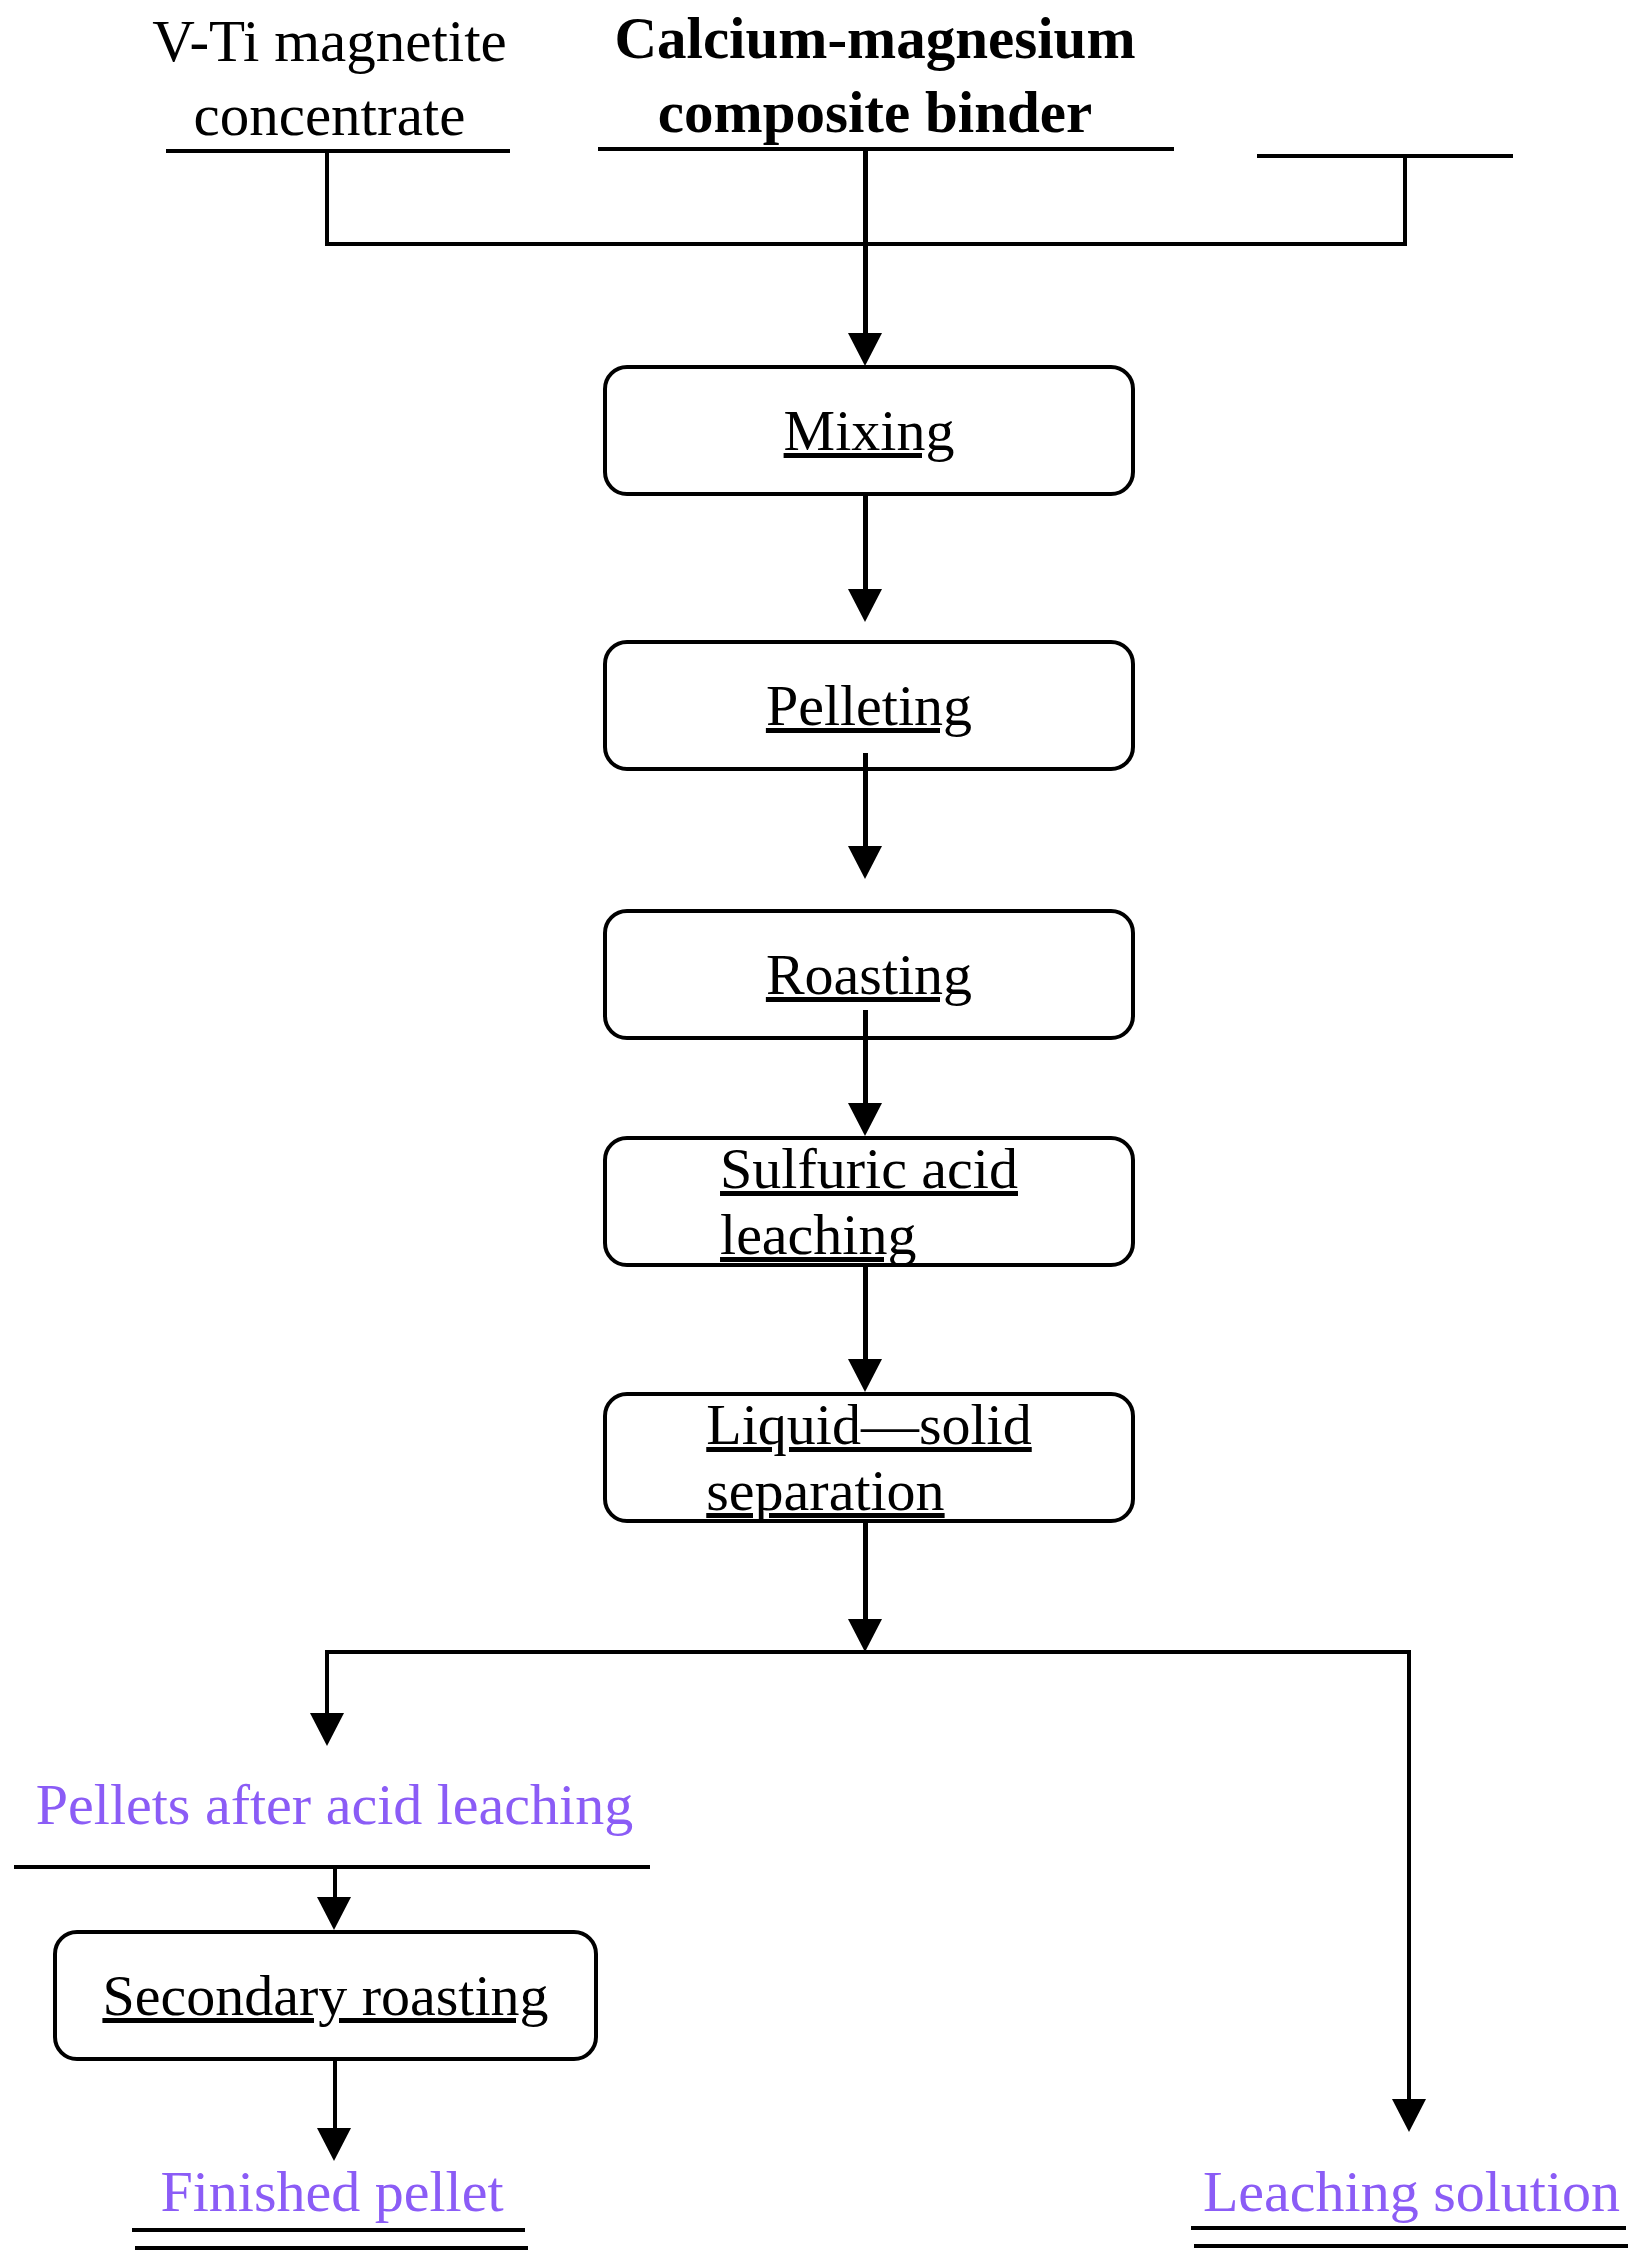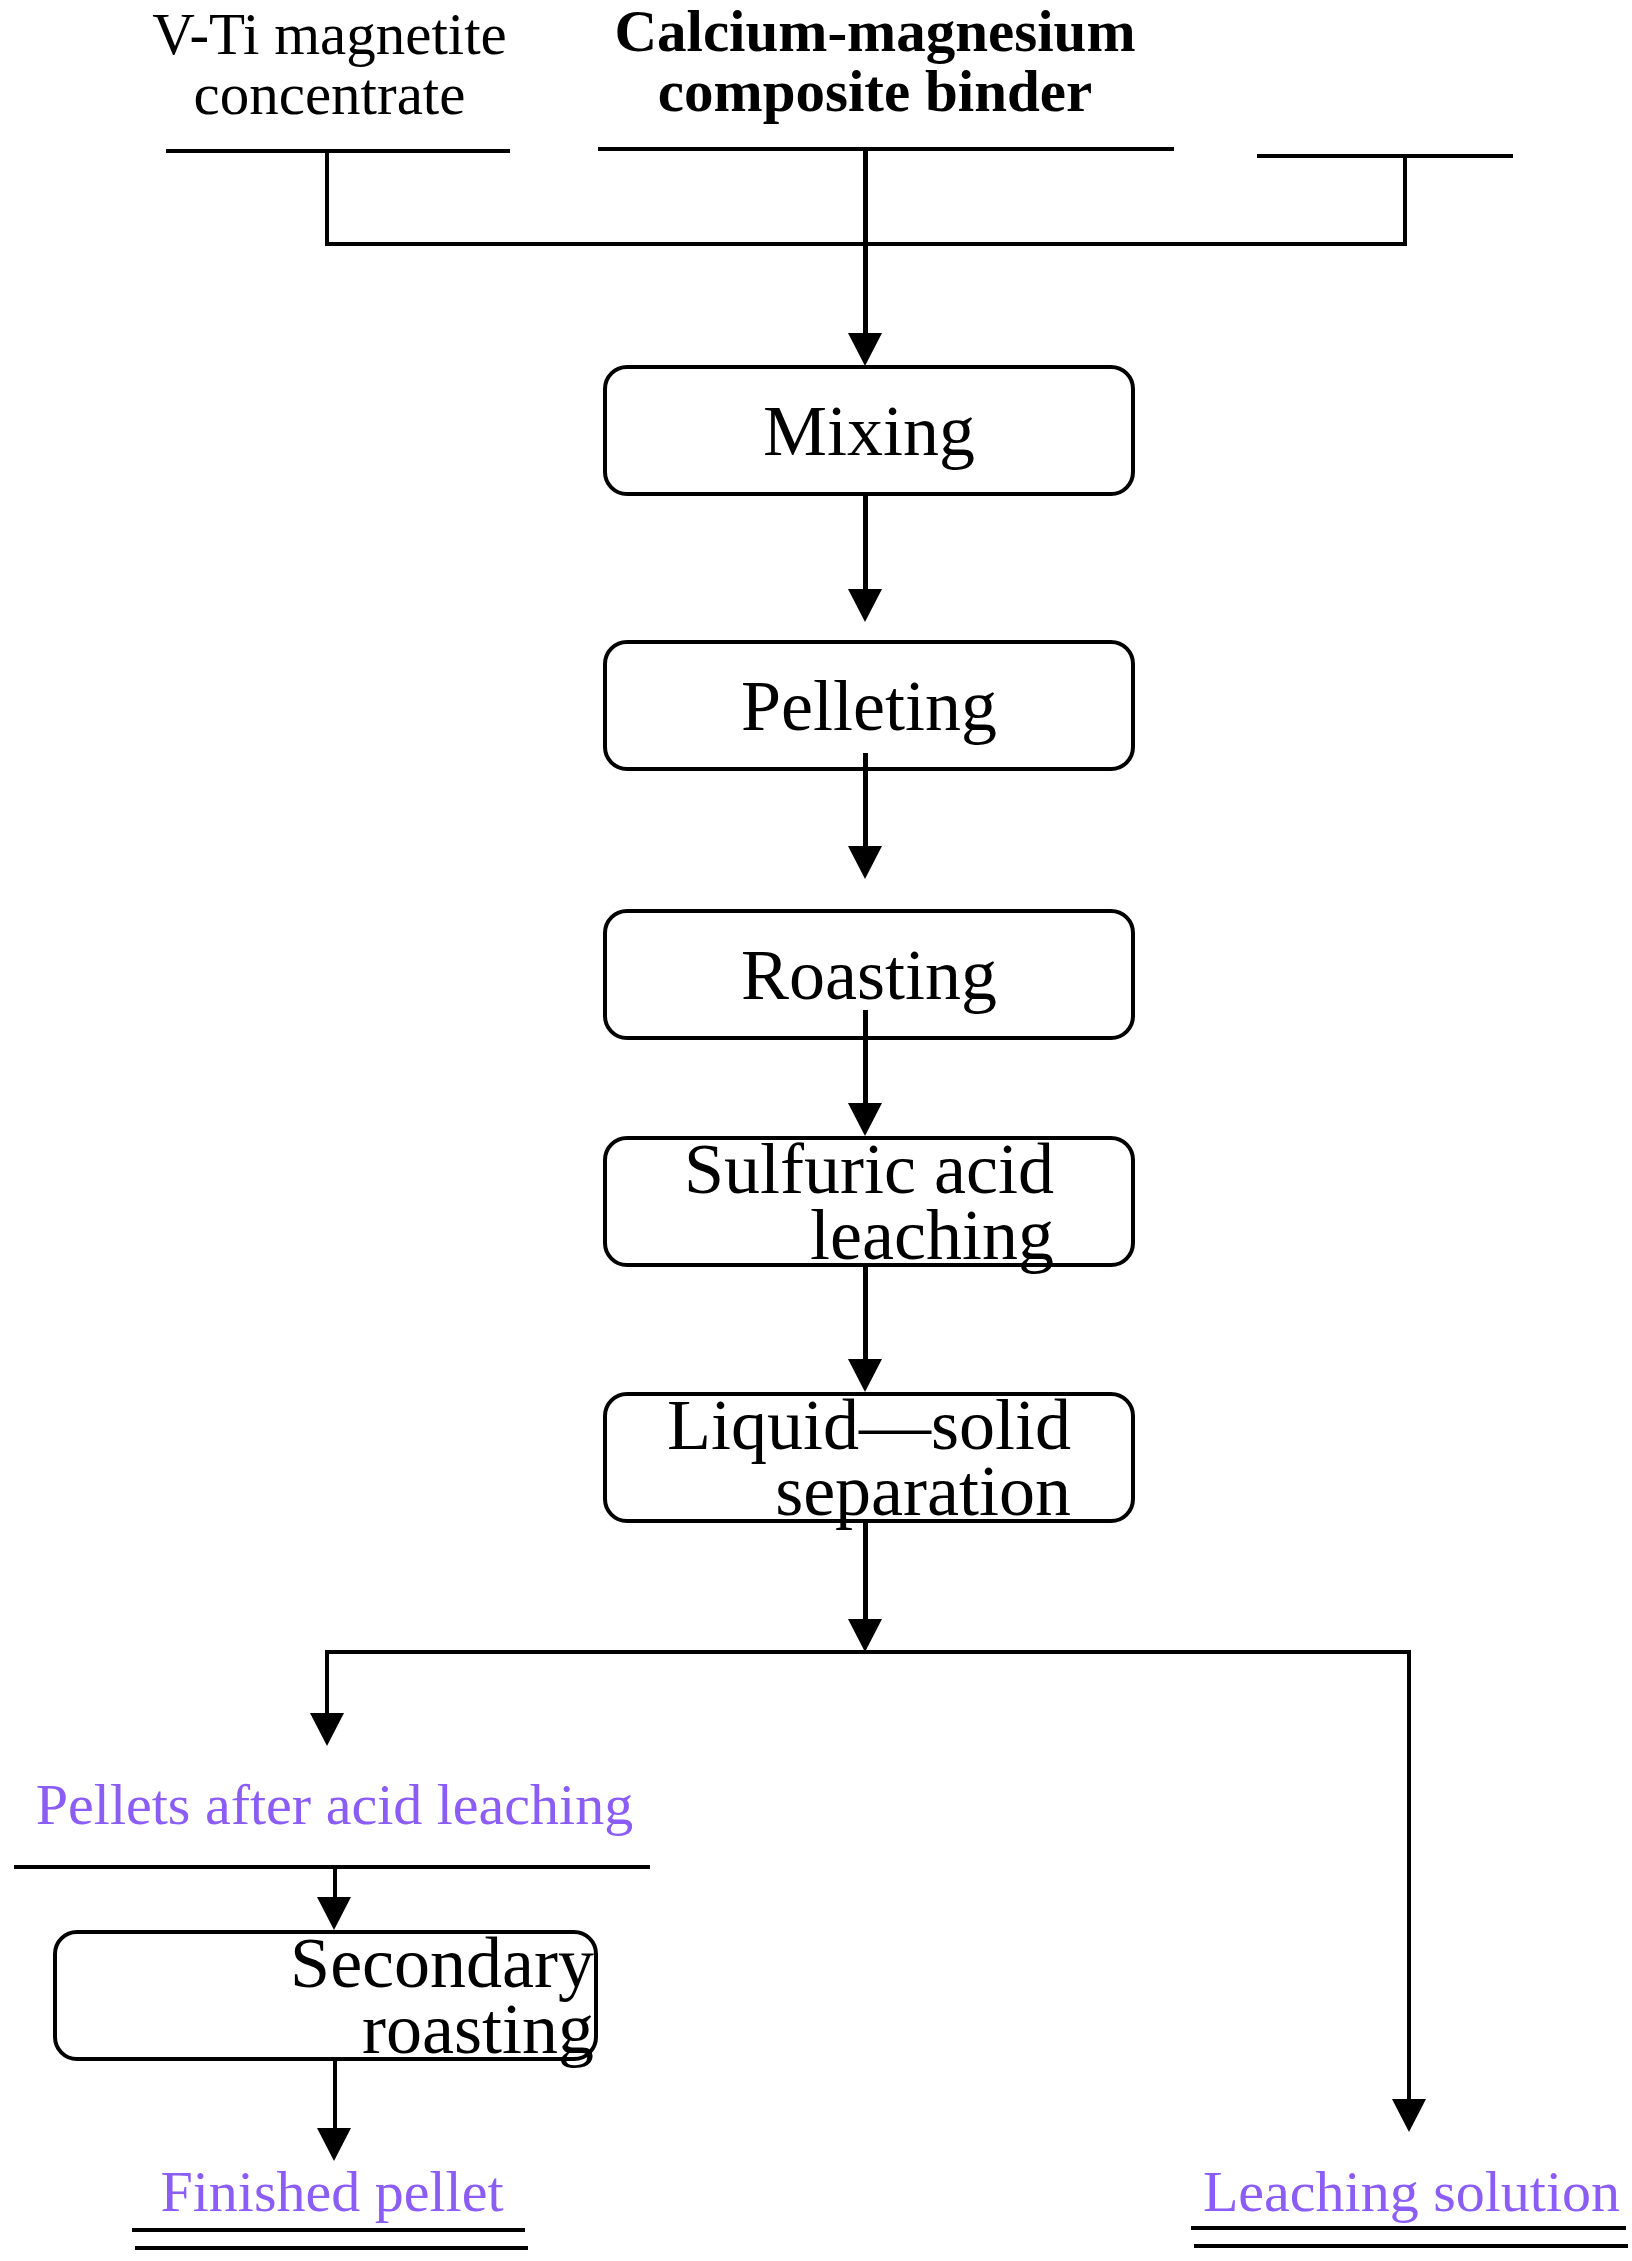--- a/index.html
+++ b/index.html
@@ -9,21 +9,21 @@
     height:2261px;
     background:#ffffff;
     font-family:"Liberation Serif","DejaVu Serif",serif;
     color:#000;
     overflow:hidden;
   }
   .lbl{
     position:absolute;
     text-align:center;
     font-size:59px;
-    line-height:60px;
+    line-height:74px;
     white-space:pre-line;
     color:#000;
   }
   .lbl-bottom{
     position:absolute;
     text-align:center;
     font-size:58px;
     line-height:64px;
     white-space:pre-line;
     color:#8b5cf6;
@@ -35,24 +35,25 @@
     height:131px;
     border:4.6px solid #000;
     border-radius:24px;
     background:#fff;
     box-sizing:border-box;
     display:flex;
     align-items:center;
     justify-content:center;
   }
   .box span{
-    text-align:right;
-    font-size:72px;
+    text-align:left;
+    font-size:58px;
     line-height:66px;
     white-space:pre-line;
+    text-decoration:underline;
   }
   .hline,.vline{position:absolute;background:#000;}
   .head{
     position:absolute;
     width:0;height:0;
     border-left:17.4px solid transparent;
     border-right:17.4px solid transparent;
     border-top:33px solid #000;
   }
 </style>

